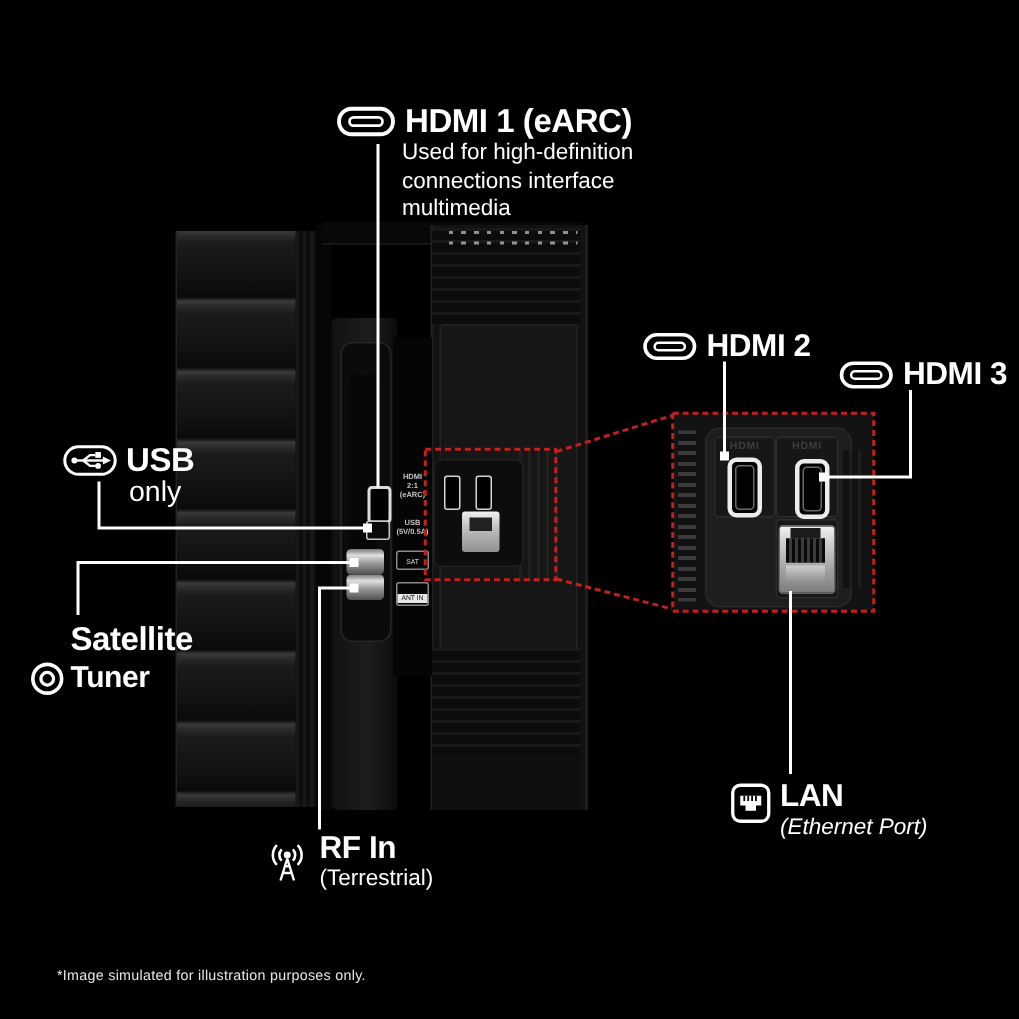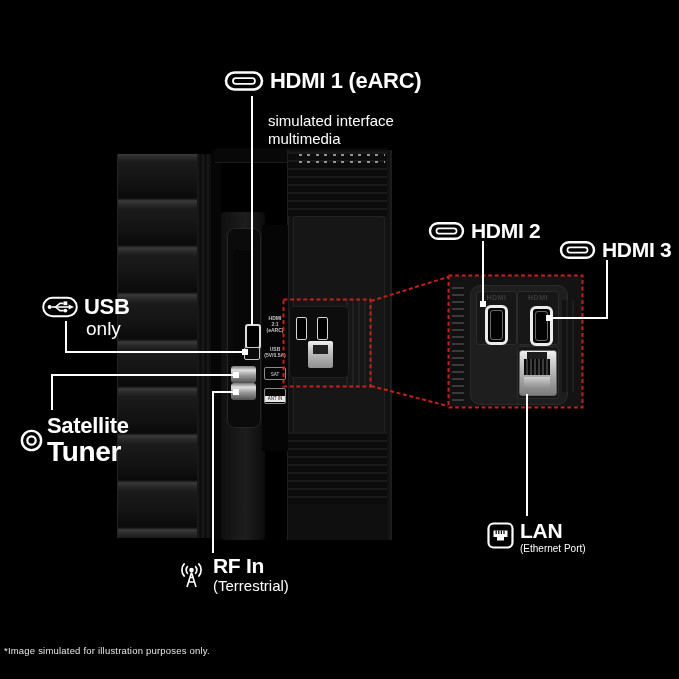--- a/index.html
+++ b/index.html
@@ -67,21 +67,21 @@
     background:linear-gradient(180deg,#f2f2f2 0%,#d5d5d5 20%,#a8a8a8 60%,#7d7d7d 100%);}
   .inset-lan-tab{left:527px;top:352px;width:20px;height:7px;background:#1c1c1c;}
   .inset-lan-pins{left:524px;top:359px;width:26px;height:16px;background:#151515;
     background-image:repeating-linear-gradient(90deg,#0a0a0a 0 2px,#3b3b3b 2px 4px);}
   .inset-lan-shine{left:524px;top:377px;width:26px;height:11px;
     background:linear-gradient(180deg,#cfcfcf,#8e8e8e);}
   
   .lbl-title{font-weight:bold;letter-spacing:-0.3px;white-space:nowrap;}
   .lbl-sub{white-space:nowrap;}
   .row{display:flex;align-items:center;gap:6px;}
-  .footnote{left:4px;top:645px;font-size:9.5px;color:#e6e6e6;letter-spacing:.2px;}
+  .footnote{left:38px;top:645px;font-size:9.5px;color:#e6e6e6;letter-spacing:.2px;}
   svg.overlay{position:absolute;left:0;top:0;z-index:5;pointer-events:none;}
   .label-layer{z-index:6;}
 </style>
 </head>
 <body>
 
 <div id="canvas">
 
   <div>
     <div class="abs tv-slats"></div>
@@ -186,49 +186,49 @@
   <div class="label-layer abs" style="left:0;top:0;width:679px;height:679px;">
 
     <div class="abs row" style="left:224px;top:68px;">
       <svg width="40" height="24" viewBox="0 0 40 24">
         <rect x="2" y="3.5" width="36" height="17" rx="8.5" fill="none" stroke="#fff" stroke-width="2.6"></rect>
         <rect x="9" y="9.2" width="22" height="5.6" rx="2.8" fill="none" stroke="#fff" stroke-width="1.8"></rect>
       </svg>
       <span class="lbl-title" style="font-size:22px;">HDMI 1 (eARC)</span>
     </div>
     <div class="abs" style="left:268px;top:93px;font-size:15px;line-height:18.5px;">
-      <br>
-      <span>simulated interface</span><br>
+      <span>Used for high-definition</span><br>
+      <span>connections interface</span><br>
       <span>multimedia</span>
     </div>
 
     <div class="abs row" style="left:42px;top:294px;">
       <svg width="36" height="22" viewBox="0 0 36 22">
         <rect x="1.2" y="1.8" width="33.6" height="18.4" rx="9.2" fill="none" stroke="#fff" stroke-width="2"></rect>
         <circle cx="7.6" cy="11" r="2" fill="#fff"></circle>
         <line x1="9.4" y1="11" x2="27" y2="11" stroke="#fff" stroke-width="1.6"></line>
         <polyline points="13.5,11 18,7.4 21.5,7.4" fill="none" stroke="#fff" stroke-width="1.6"></polyline>
         <rect x="21.5" y="5.4" width="3.8" height="3.8" fill="#fff"></rect>
         <polyline points="13.5,11 18,14.6 21.8,14.6" fill="none" stroke="#fff" stroke-width="1.6"></polyline>
         <circle cx="23.4" cy="14.6" r="1.9" fill="#fff"></circle>
         <path d="M26.6 8.4 L32 11 L26.6 13.6 Z" fill="#fff"></path>
       </svg>
       <span class="lbl-title" style="font-size:22px;">USB</span>
     </div>
     <div class="abs lbl-sub" style="left:86px;top:318px;font-size:19px;">only</div>
 
     <div class="abs" style="left:19px;top:413px;">
-      <div class="row" style="gap:3px;align-items:center;">
+      <div class="row" style="gap:3px;align-items:flex-end;">
         <svg width="25" height="25" viewBox="0 0 25 25" style="margin-top:3px;">
           <circle cx="12.5" cy="12.5" r="9.6" fill="none" stroke="#fff" stroke-width="2.4"></circle>
           <circle cx="12.5" cy="12.5" r="4.2" fill="none" stroke="#fff" stroke-width="2.2"></circle>
         </svg>
         <div>
           <div class="lbl-title" style="font-size:22px;line-height:26px;">Satellite</div>
-          <div class="lbl-title" style="font-size:28px;line-height:26px;">Tuner</div>
+          <div class="lbl-title" style="font-size:20px;line-height:26px;">Tuner</div>
         </div>
       </div>
     </div>
 
     <div class="abs row" style="left:176px;top:554px;align-items:center;">
       <svg width="31" height="31" viewBox="0 0 31 31" style="margin-top:2px;">
         <circle cx="15.5" cy="10" r="2.3" fill="#fff"></circle>
         <path d="M11.8 6.2 A5.3 5.3 0 0 0 11.8 13.8" fill="none" stroke="#fff" stroke-width="1.7"></path>
         <path d="M8.6 3.4  A9.4 9.4 0 0 0 8.6 16.6" fill="none" stroke="#fff" stroke-width="1.7"></path>
         <path d="M19.2 6.2 A5.3 5.3 0 0 1 19.2 13.8" fill="none" stroke="#fff" stroke-width="1.7"></path>
@@ -263,20 +263,20 @@
         <path d="M6.5 8.5 h14 v6.5 h-3.5 v3.5 h-7 v-3.5 h-3.5 Z" fill="#fff"></path>
         <g stroke="#000" stroke-width="1.2">
           <line x1="9.2" y1="8.5" x2="9.2" y2="12"></line>
           <line x1="11.8" y1="8.5" x2="11.8" y2="12"></line>
           <line x1="14.4" y1="8.5" x2="14.4" y2="12"></line>
           <line x1="17" y1="8.5" x2="17" y2="12"></line>
         </g>
       </svg>
       <div>
         <div class="lbl-title" style="font-size:21px;line-height:24px;">LAN</div>
-        <div class="lbl-sub" style="font-size:10px;">(Ethernet Port)</div>
+        <div class="lbl-sub" style="font-size:15px;font-style:italic;">(Ethernet Port)</div>
       </div>
     </div>
 
     <div class="abs footnote">*Image simulated for illustration purposes only.</div>
   </div>
 
 </div>
 
 </body></html>

